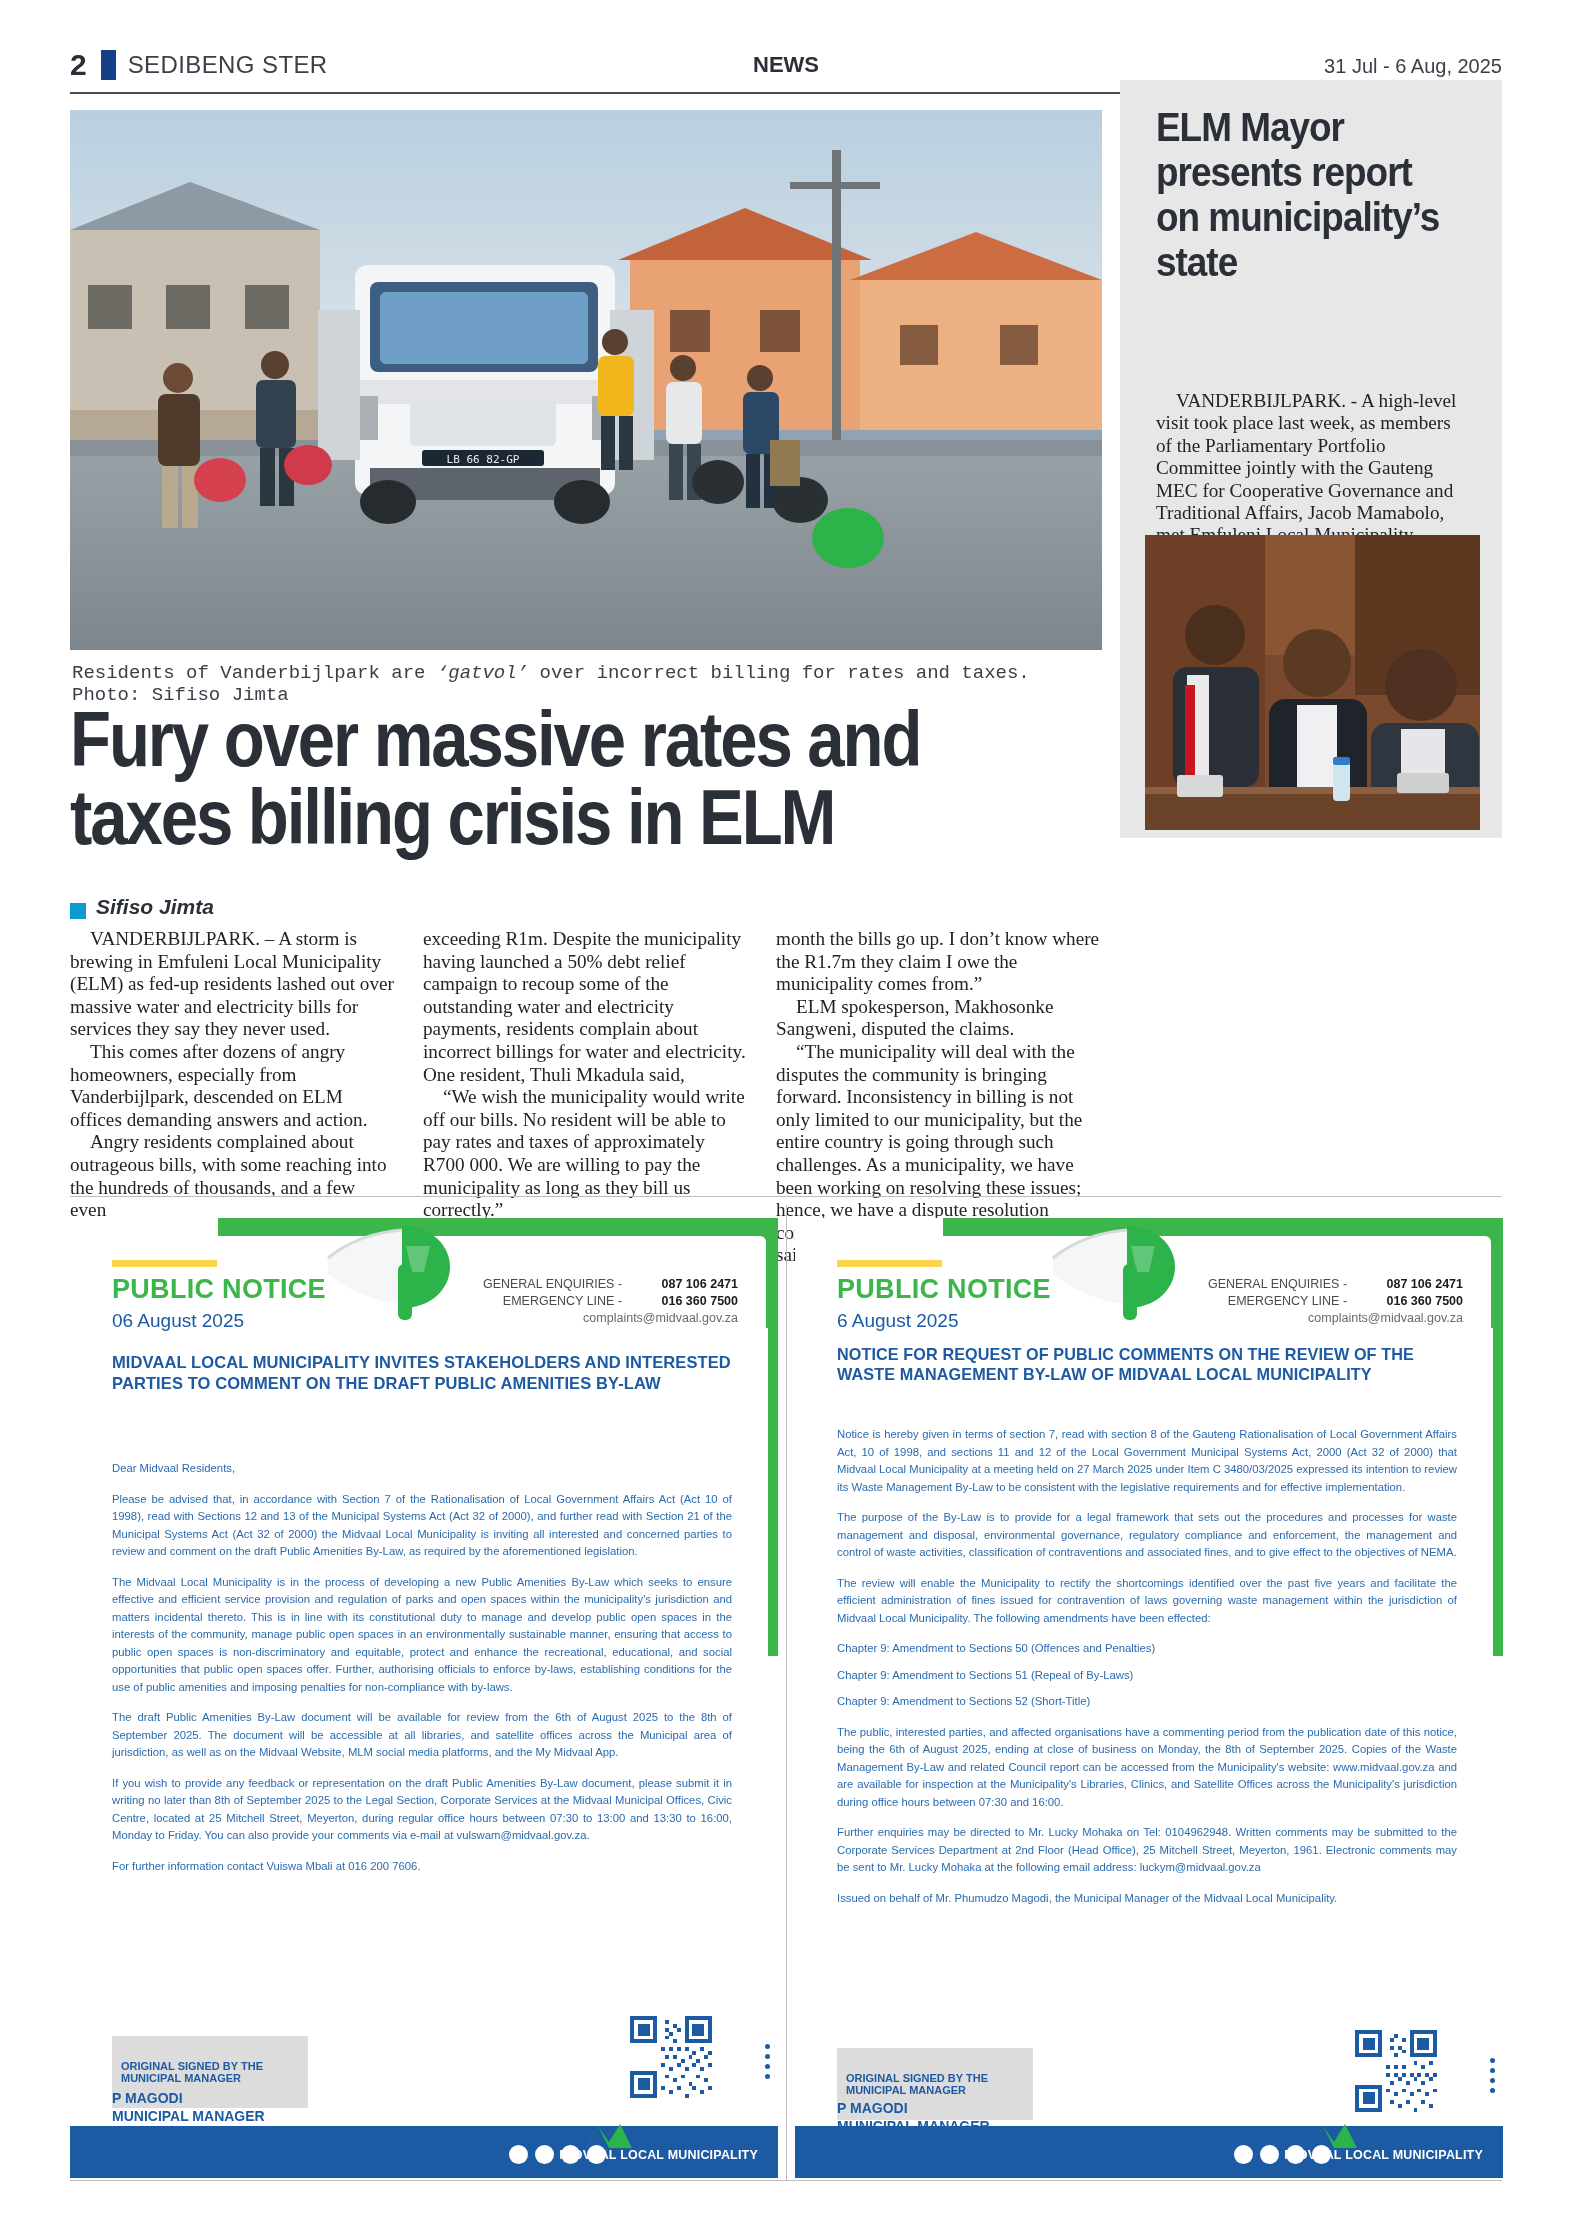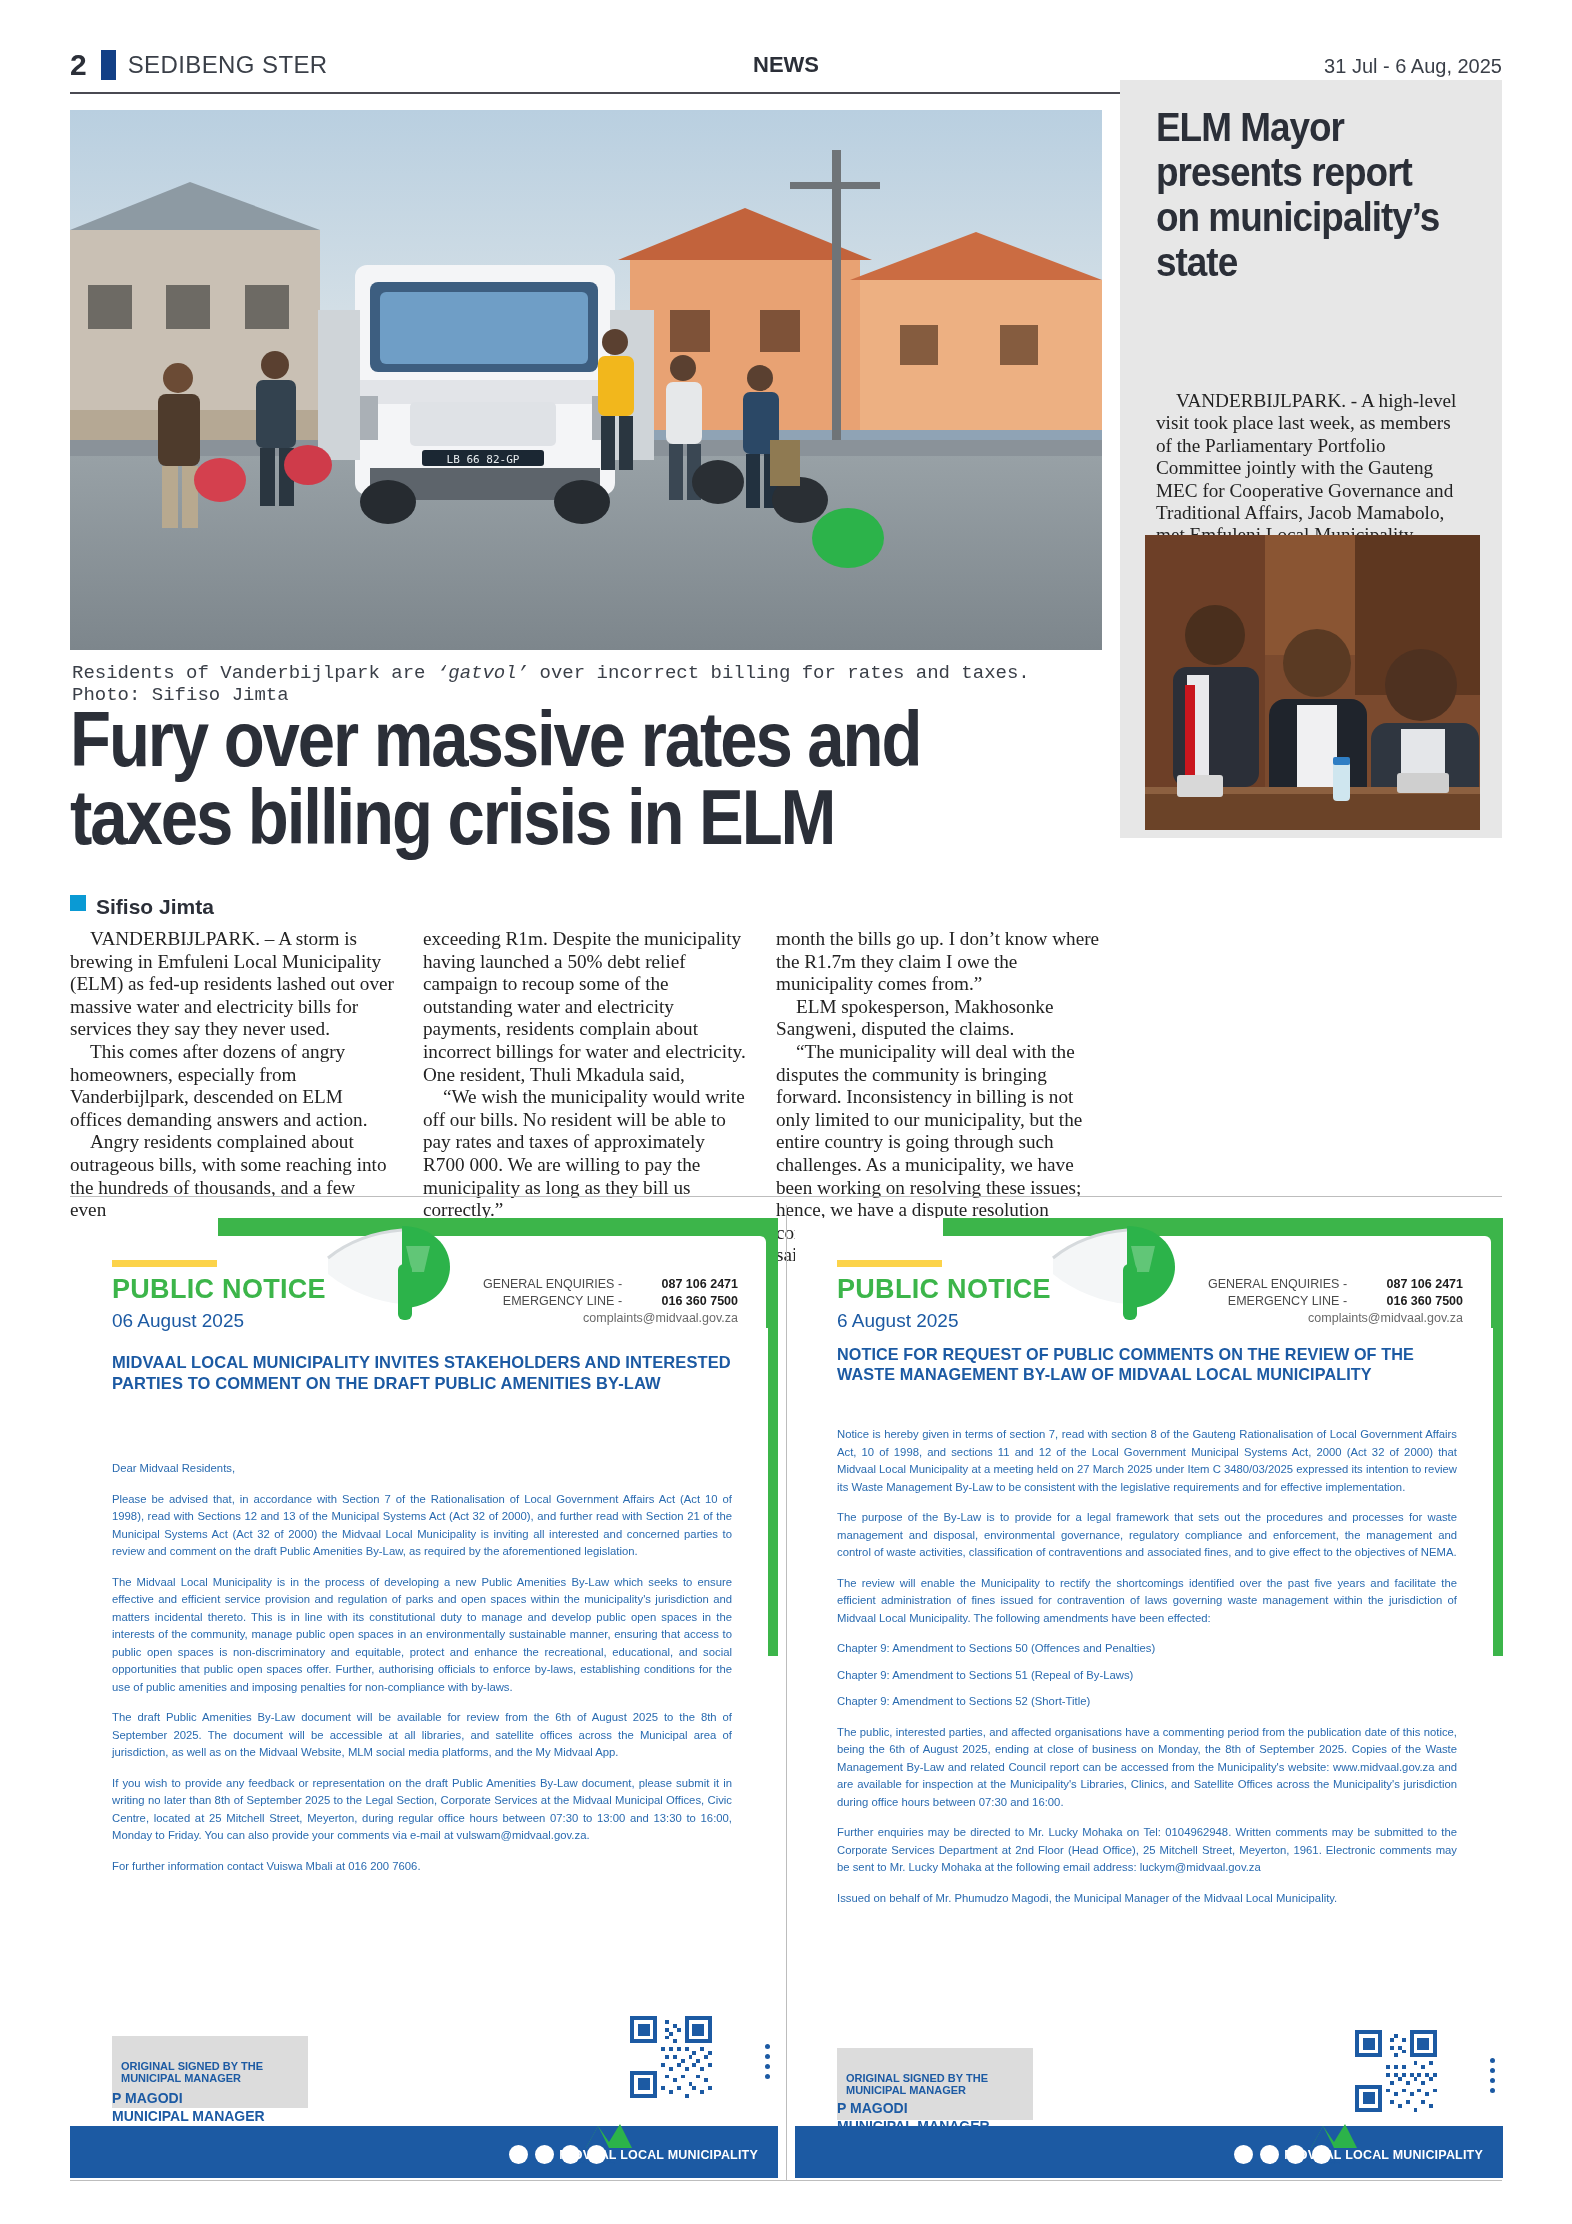--- a/index.html
+++ b/index.html
@@ -61,21 +61,21 @@
     font-size: 78px; line-height: 78px;
     letter-spacing: -2.4px;
     color: #2b2f38;
     transform: scaleX(0.86);
     transform-origin: left top;
   }
 
   
   .byline {
     position: absolute; left: 70px; top: 895px;
-    display: flex; align-items: flex-start; gap: 10px;
+    display: flex; align-items: flex-end; gap: 10px; font-style: italic;
   }
   .byline-sq { width: 16px; height: 16px; background: #0a9ad4; }
   .byline-name {
     font-family: "Liberation Sans", sans-serif;
     font-weight: bold; font-size: 21px; color: #2b2f38;
   }
 
   
   .body-cols {
     position: absolute; left: 70px; top: 928px; width: 1033px; height: 270px;

